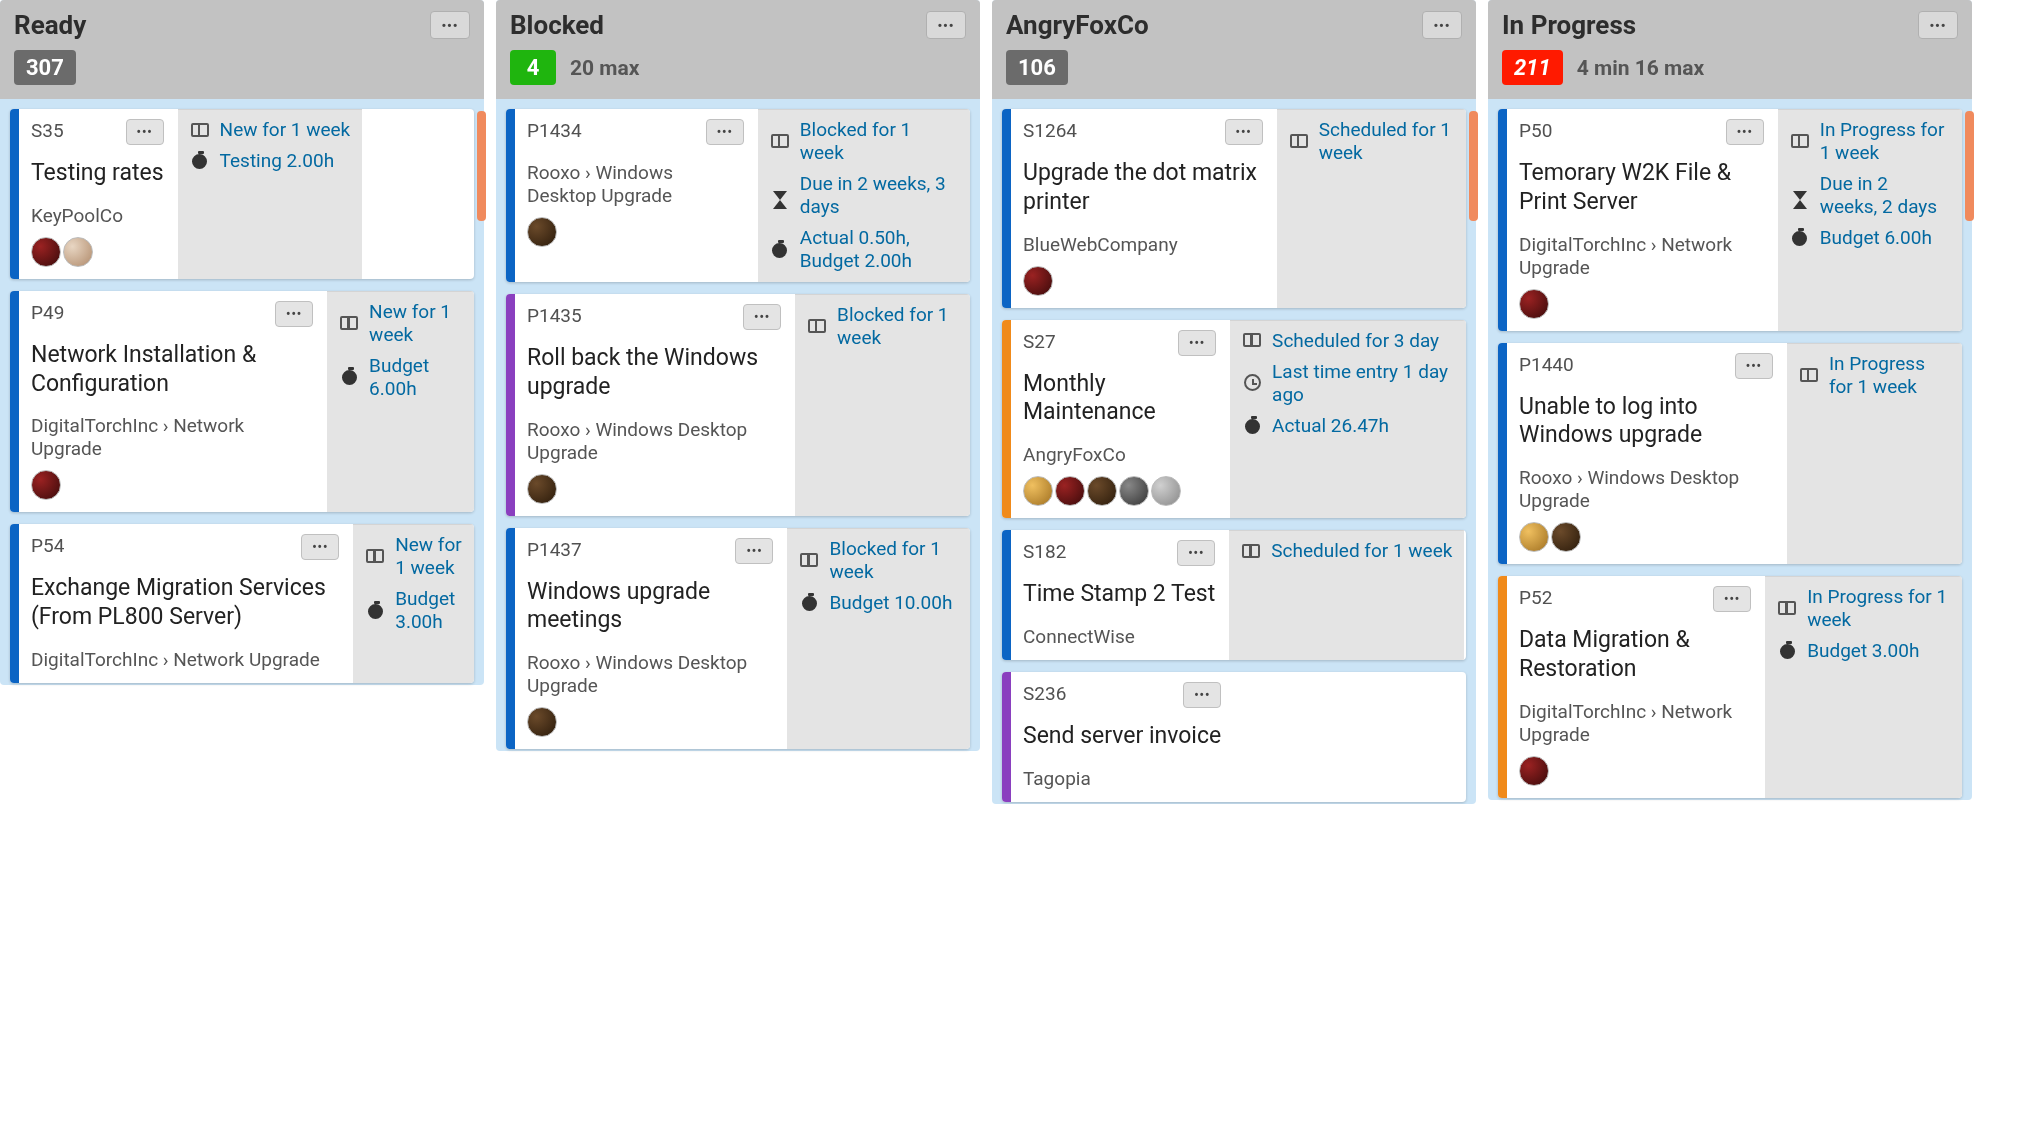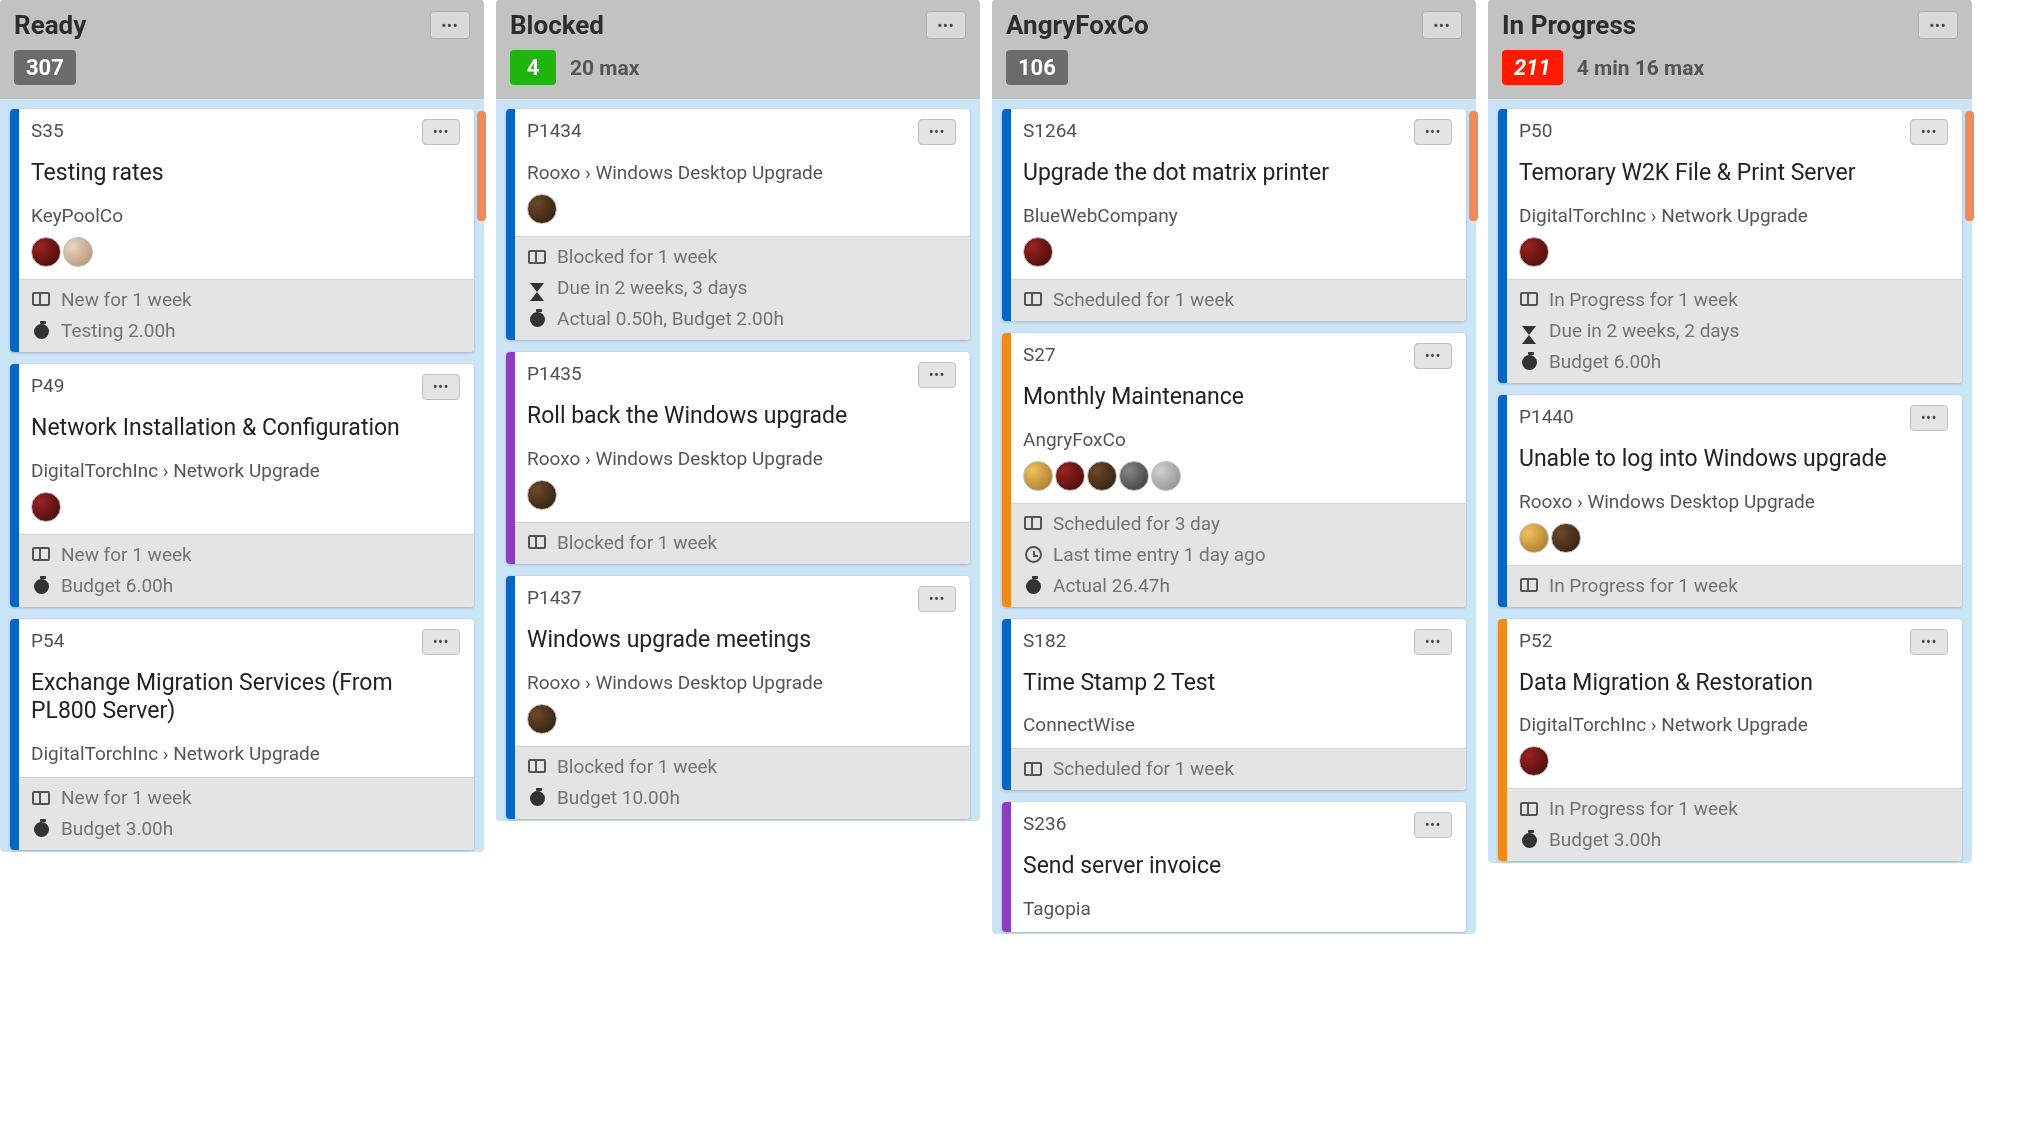--- a/index.html
+++ b/index.html
@@ -104,21 +104,21 @@
   .card-stripe {
     width: 9px;
     flex: 0 0 9px;
   }
   .stripe-blue   { background: #0b64c4; }
   .stripe-purple { background: #8a3fbf; }
   .stripe-orange { background: #f08a1a; }
   .card-body {
     flex: 1;
     display: flex;
-    flex-direction: column;
+    flex-direction: row;
   }
   .card-main {
     padding: 10px 14px 12px 12px;
   }
   .card-toprow {
     display: flex;
     justify-content: space-between;
     align-items: flex-start;
   }
   .card-id {
@@ -160,21 +160,21 @@
     display: flex;
     flex-direction: column;
     gap: 8px;
     border-top: 1px solid #d4d4d4;
   }
   .meta-line {
     display: flex;
     align-items: center;
     gap: 10px;
     font-size: 19px;
-    color: #737373;
+    color: #0369a1;
   }
   .meta-icon {
     width: 20px;
     height: 20px;
     flex: 0 0 20px;
     display: inline-flex;
     align-items: center;
     justify-content: center;
   }
   .icon-board {

